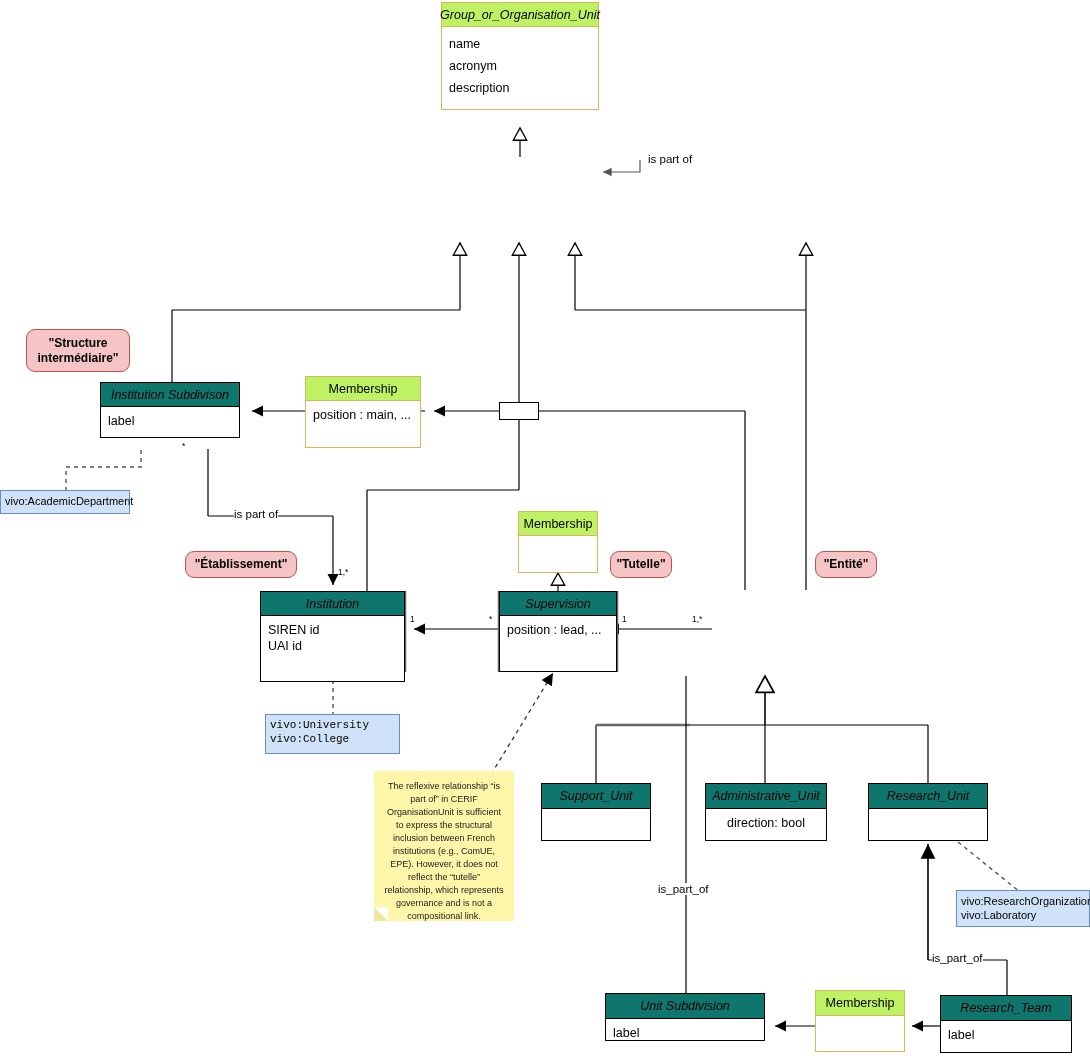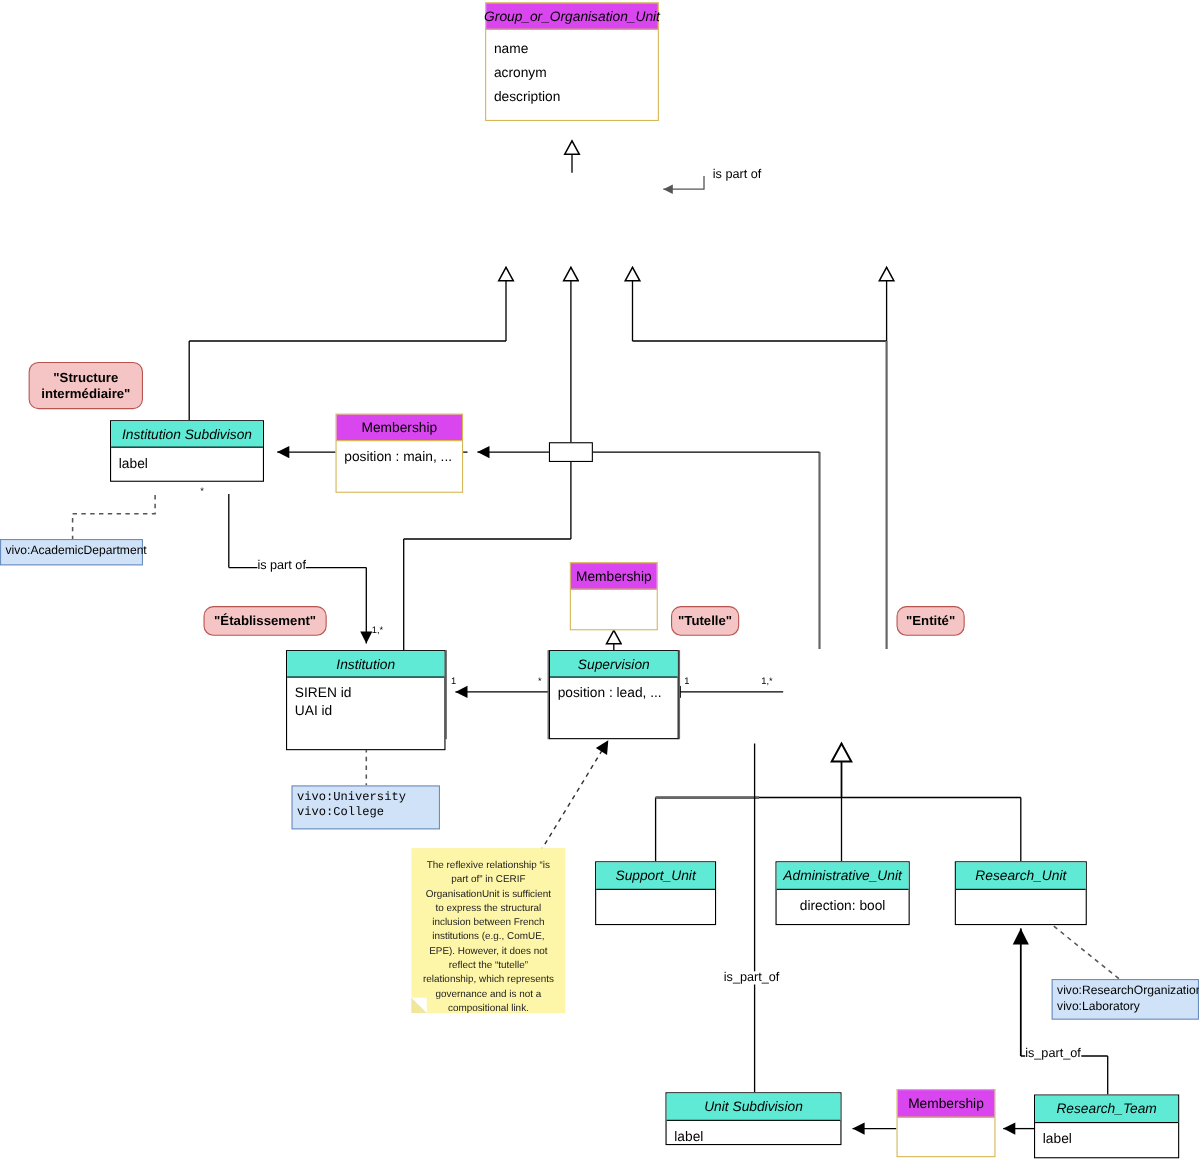--- a/index.html
+++ b/index.html
@@ -6,22 +6,22 @@
   body{width:1090px;height:1060px;position:relative;
        font-family:"Liberation Sans","DejaVu Sans",sans-serif;
        -webkit-font-smoothing:antialiased;}
   #canvas{position:absolute;left:0;top:0;width:1090px;height:1060px;overflow:hidden;}
   svg#wires{position:absolute;left:0;top:0;width:1090px;height:1060px;}
 
   .uml{position:absolute;box-sizing:border-box;border:1px solid #000;background:#fff;}
   .uml.yellow{border:1px solid #d6b656;}
   .uml .hdr{box-sizing:border-box;text-align:center;font-size:12.5px;color:#000;
             display:flex;align-items:center;justify-content:center;}
-  .uml.yellow .hdr{background:#d946ef;border-bottom:1px solid #d6b656;}
-  .uml.white .hdr{background:#5eead4;border-bottom:1px solid #000;}
+  .uml.yellow .hdr{background:#bef264;border-bottom:1px solid #d6b656;}
+  .uml.white .hdr{background:#0f766e;border-bottom:1px solid #000;}
   .uml .hdr.italic{font-style:italic;}
   .uml .body{box-sizing:border-box;padding:7px 7px 0 7px;font-size:12.5px;line-height:1.75;color:#000;}
   .uml .body.ctr{text-align:center;padding-top:9px;}
   .uml .body .attr{white-space:nowrap;}
   .uml .body.tight{line-height:1.28;padding-top:6px;}
 
   .pill{position:absolute;box-sizing:border-box;background:#f5c4c4;border:1px solid #b85450;
         border-radius:9px;display:flex;align-items:center;justify-content:center;text-align:center;
         font-size:12px;font-weight:bold;color:#000;line-height:1.25;}
 

